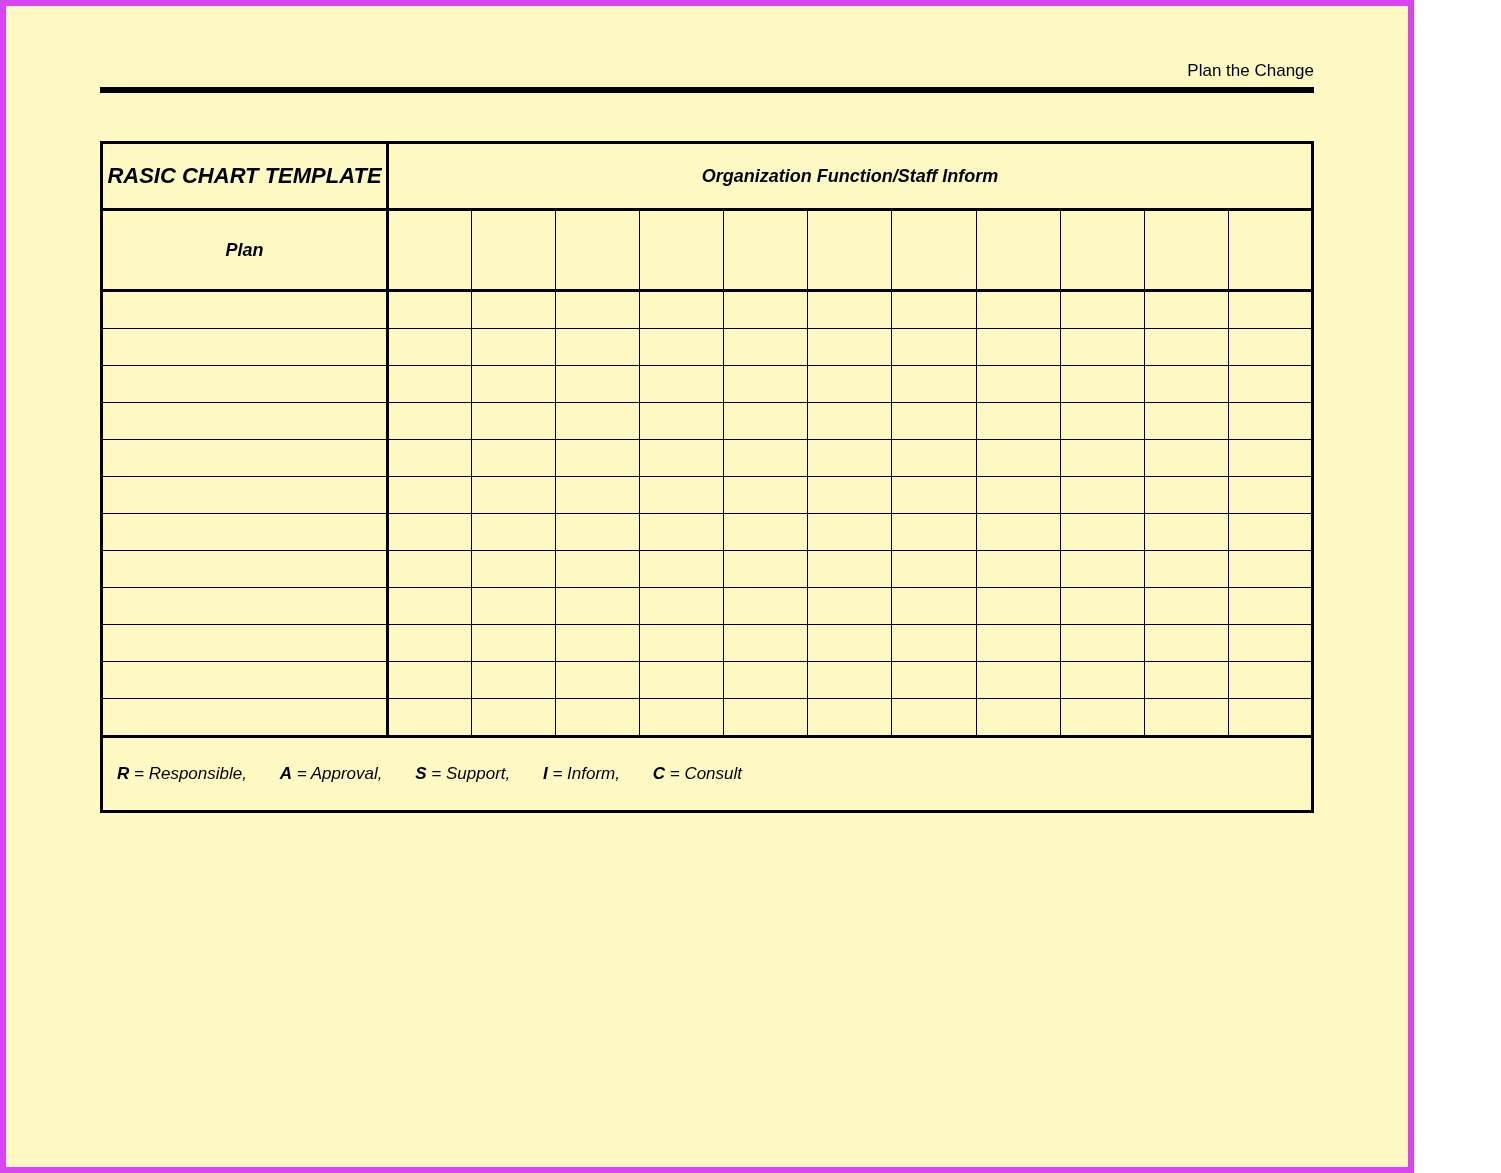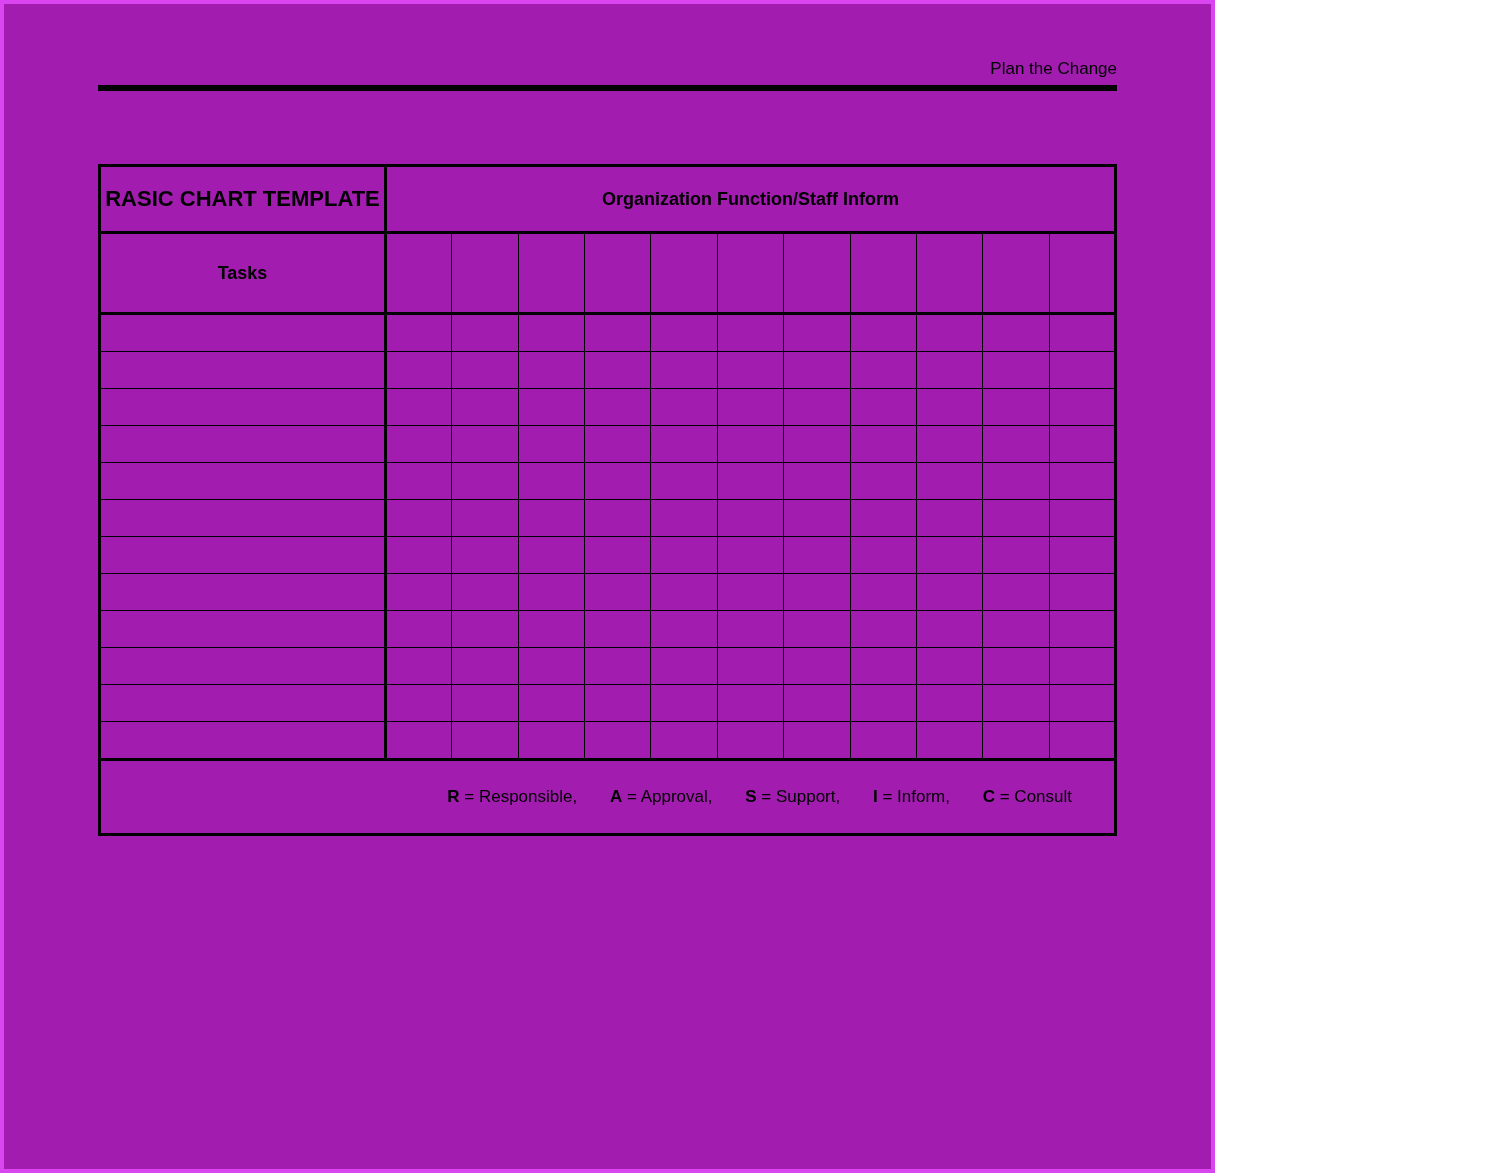--- a/index.html
+++ b/index.html
@@ -6,44 +6,45 @@
     margin: 0;
     padding: 0;
     width: 1501px;
     height: 1173px;
     background: #ffffff;
     font-family: Arial, Helvetica, sans-serif;
     color: #000;
   }
   .outer-frame {
     box-sizing: border-box;
-    width: 1215px;
+    width: 1414px;
     height: 1173px;
-    border: 4px solid #d946ef;
-    background: #a21caf;
+    border: 6px solid #d946ef;
+    background: #fef9c3;
     position: relative;
   }
   .page {
     position: absolute;
     left: 94px;
     right: 94px;
     top: 55px;
   }
   .header-text {
     text-align: right;
     font-size: 17px;
     padding-bottom: 6px;
   }
   .thick-rule {
     height: 6px;
     background: #000;
     width: 100%;
   }
   .chart-wrap {
-    margin-top: 73px;
+    margin-top: 48px;
+    font-style: italic;
   }
   table.rasic {
     border-collapse: collapse;
     width: 100%;
     table-layout: fixed;
   }
   table.rasic th, table.rasic td {
     border: 1px solid #000;
     padding: 0;
   }
@@ -102,21 +103,21 @@
     border-right: 3px solid #000 !important;
   }
   tr.body-row.last td {
     border-bottom: 3px solid #000 !important;
   }
   .legend-cell {
     border: 3px solid #000 !important;
     border-top: 3px solid #000 !important;
     padding: 18px 14px !important;
     font-size: 17px;
-    text-align: right;
+    text-align: left;
     vertical-align: middle;
     height: 36px;
   }
   .legend-item {
     display: inline-block;
     margin-right: 28px;
   }
   .legend-item b {
     font-weight: bold;
   }
@@ -137,21 +138,21 @@
           <col span="11">
         </colgroup>
 
         <tbody>
             <tr>
           <th class="title-cell">RASIC CHART TEMPLATE</th>
           <th class="org-cell" colspan="11">Organization Function/Staff Inform</th>
         </tr>
 
         <tr>
-          <th class="tasks-cell">Tasks</th>
+          <th class="tasks-cell">Plan</th>
           <th class="person-head"></th>
           <th class="person-head"></th>
           <th class="person-head"></th>
           <th class="person-head"></th>
           <th class="person-head"></th>
           <th class="person-head"></th>
           <th class="person-head"></th>
           <th class="person-head"></th>
           <th class="person-head"></th>
           <th class="person-head"></th>

